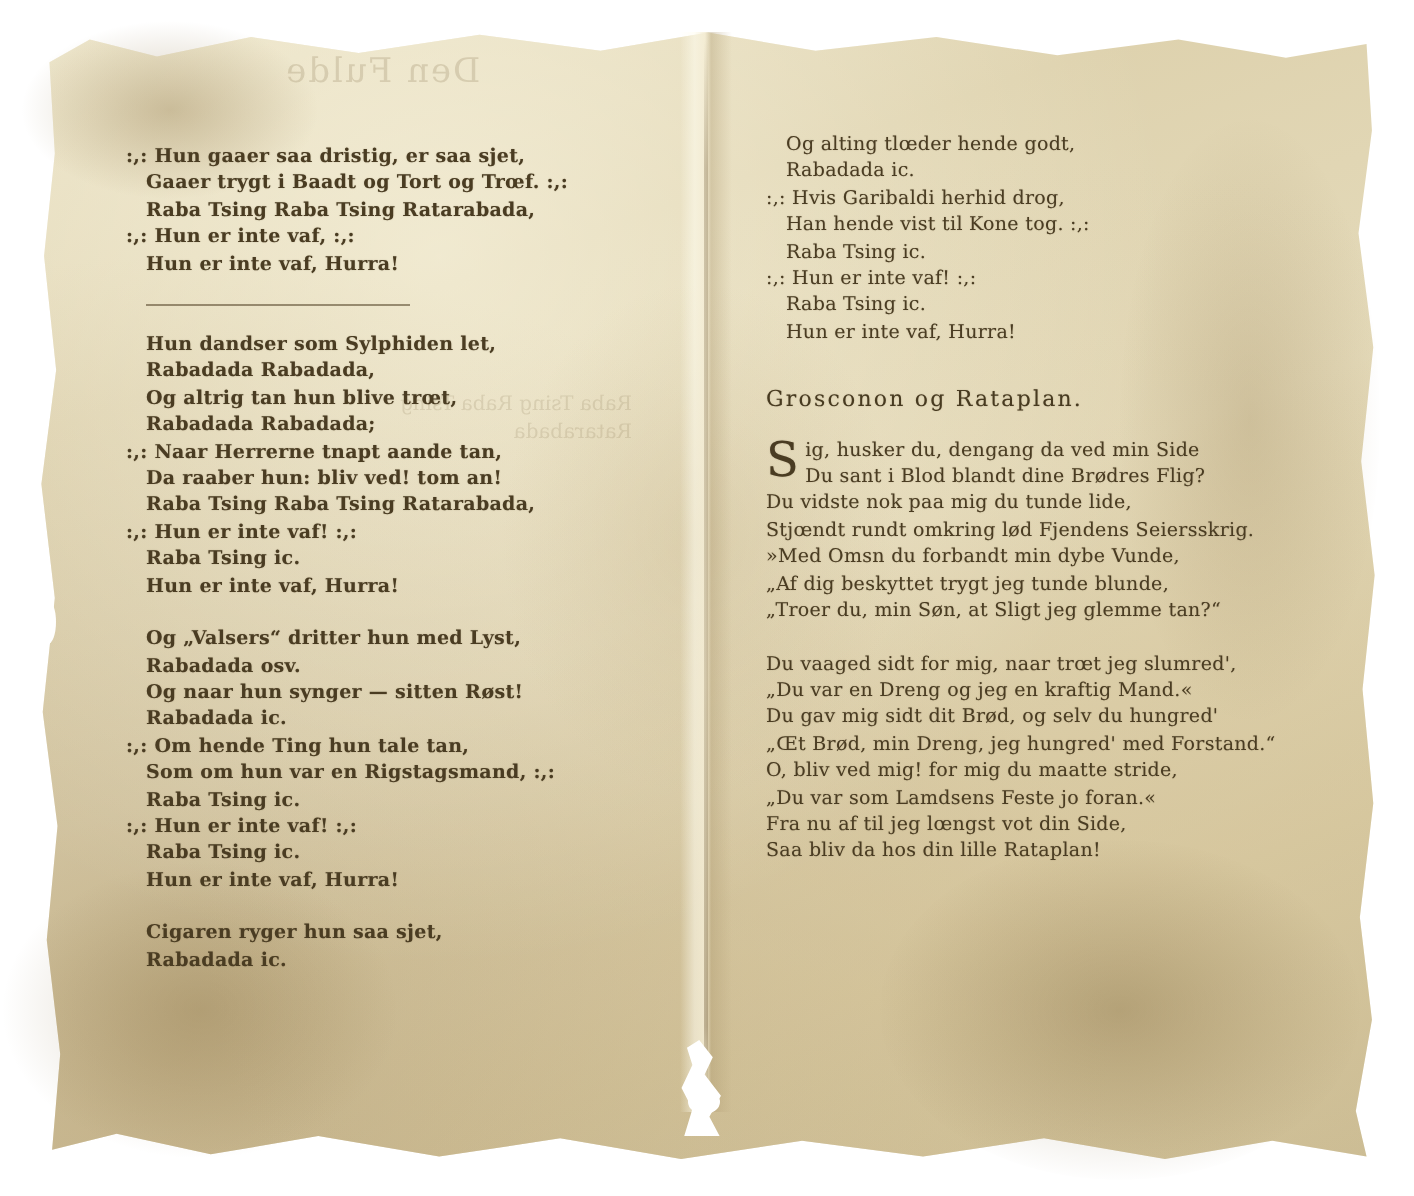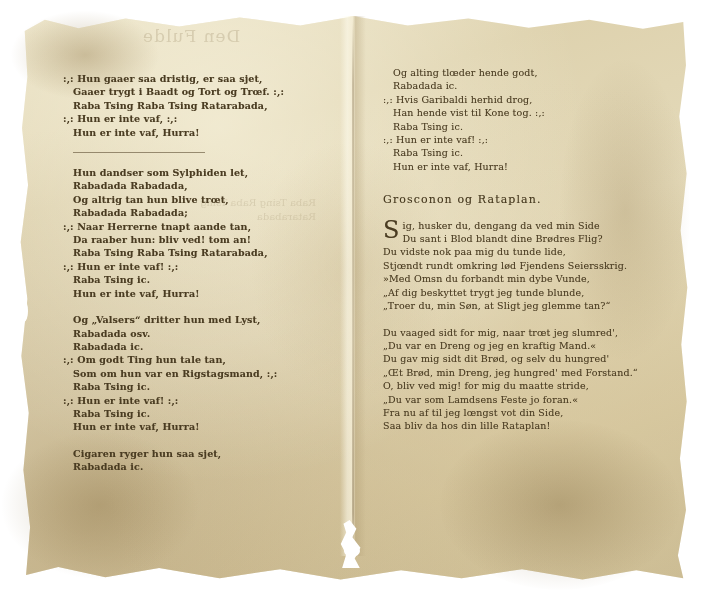--- a/index.html
+++ b/index.html
@@ -240,22 +240,23 @@
       <div class="line indent-1">Da raaber hun: bliv ved! tom an!</div>
       <div class="line indent-1">Raba Tsing Raba Tsing Ratarabada,</div>
       <div class="line">:,: Hun er inte vaf! :,:</div>
       <div class="line indent-1">Raba Tsing ic.</div>
       <div class="line indent-1">Hun er inte vaf, Hurra!</div>
     </div>
 
     <div class="stanza">
       <div class="line indent-1">Og „Valsers“ dritter hun med Lyst,</div>
       <div class="line indent-1">Rabadada osv.</div>
+      <div class="line indent-1">Og naar hun synger — sitten Røst!</div>
       <div class="line indent-1">Rabadada ic.</div>
-      <div class="line">:,: Om godt Ting hun tale tan,</div>
+      <div class="line">:,: Om hende Ting hun tale tan,</div>
       <div class="line indent-1">Som om hun var en Rigstagsmand, :,:</div>
       <div class="line indent-1">Raba Tsing ic.</div>
       <div class="line">:,: Hun er inte vaf! :,:</div>
       <div class="line indent-1">Raba Tsing ic.</div>
       <div class="line indent-1">Hun er inte vaf, Hurra!</div>
     </div>
 
     <div class="stanza">
       <div class="line indent-1">Cigaren ryger hun saa sjet,</div>
       <div class="line indent-1">Rabadada ic.</div>

